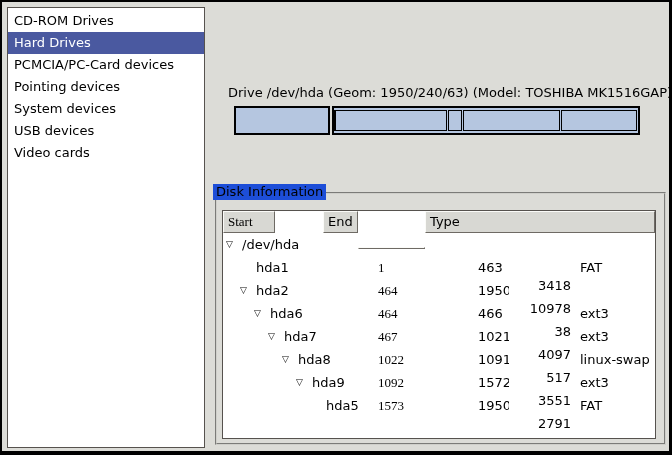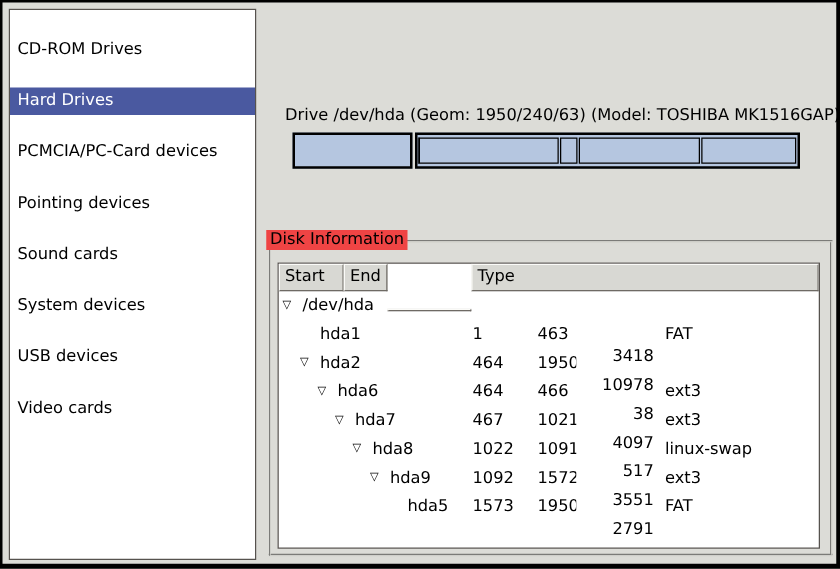--- a/index.html
+++ b/index.html
@@ -13,21 +13,21 @@
     background:#dcdcd7;
   }
   
   .sidebar{
     position:absolute;left:5px;top:5px;width:198px;height:441px;
     background:#fff;border:1px solid #56524e;box-sizing:border-box;
     padding-top:2px;overflow:hidden;
   }
   .sidebar-item{
     height:22px;line-height:22px;padding-left:6px;
-    white-space:nowrap;overflow:hidden;cursor:default;margin-top:19px;
+    white-space:nowrap;overflow:hidden;cursor:default;
   }
   .sidebar-item.selected{background:#4a59a0;color:#fff;}
   
   .drive-title{
     position:absolute;left:226px;top:83px;width:418px;
     text-align:center;white-space:nowrap;
   }
   .drive-bar{
     position:absolute;left:232px;top:104px;width:406px;height:29px;
   }
@@ -39,60 +39,59 @@
   .part-child{
     position:absolute;top:2px;bottom:2px;box-sizing:border-box;
     border:1px solid #000;background:#b5c6e0;min-width:2px;
   }
   
   .disk-frame{
     position:absolute;left:213px;top:190px;width:451px;height:253px;
     border:2px groove #cfcfca;box-sizing:border-box;
   }
   .disk-frame-label{
-    position:absolute;left:211px;top:182px;background:#ef4444;
+    position:absolute;left:211px;top:182px;background:#1d4ed8;
     padding:0 3px;line-height:16px;z-index:2;
   }
   
   .disk-table{
     position:absolute;left:220px;top:208px;width:434px;height:229px;
     background:#fff;border:1px solid #56524e;box-sizing:border-box;
     overflow:hidden;
   }
   .tbl-header{display:flex;height:22px;}
   .hcell{
     background:#d8d8d3;box-sizing:border-box;
     border-top:1px solid #fbfbf8;border-left:1px solid #fbfbf8;
     border-right:1px solid #6e6a64;border-bottom:1px solid #6e6a64;
     padding-left:4px;line-height:19px;white-space:nowrap;overflow:hidden;
     cursor:default;
   }
   .tbl-row{display:flex;height:23px;align-items:center;}
   .cell{box-sizing:border-box;white-space:nowrap;overflow:hidden;}
   .c-device{width:151px;display:flex;align-items:center;}
-  .c-start{width:52px;padding-left:4px;}
-  .c-end{width:35px;padding-left:4px;}
+  .c-start{width:52px;padding-left:4px;font-family:Liberation Serif, serif;}
+  .c-end{width:35px;padding-left:4px;margin-left:48px;}
   .c-size{width:67px;text-align:right;padding-right:5px;margin-top:36px;}
   .c-type{flex:1;padding-left:4px;}
   .expander{
     display:inline-block;width:16px;font-size:9px;line-height:9px;
     text-align:left;flex:0 0 16px;
   }
 </style>
 </head>
 <body>
 
 <div class="window">
 
   <div class="sidebar" id="sidebar">
       <div class="sidebar-item">CD-ROM Drives</div>
       <div class="sidebar-item selected" style="background: rgb(74, 89, 160);">Hard Drives</div>
       <div class="sidebar-item">PCMCIA/PC-Card devices</div>
       <div class="sidebar-item">Pointing devices</div>
-      <div class="sidebar-item">Sound cards</div>
       <div class="sidebar-item">System devices</div>
       <div class="sidebar-item">USB devices</div>
       <div class="sidebar-item">Video cards</div>
     </div>
 
   <div class="drive-title">Drive /dev/hda (Geom: 1950/240/63) (Model: TOSHIBA MK1516GAP)</div>
 
   <div class="drive-bar" id="drive-bar">
       <div class="part" style="left: 0%; width: 23.7436%; background: rgb(181, 198, 224);"></div>
       <div class="part extended" style="left: calc(23.7436% + 2px); width: calc(76.2564% - 2px); background: rgb(181, 198, 224);">

